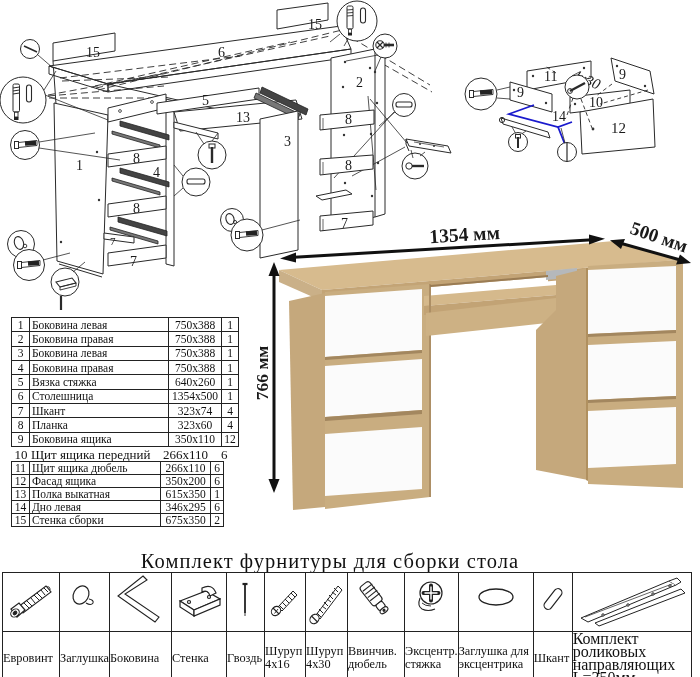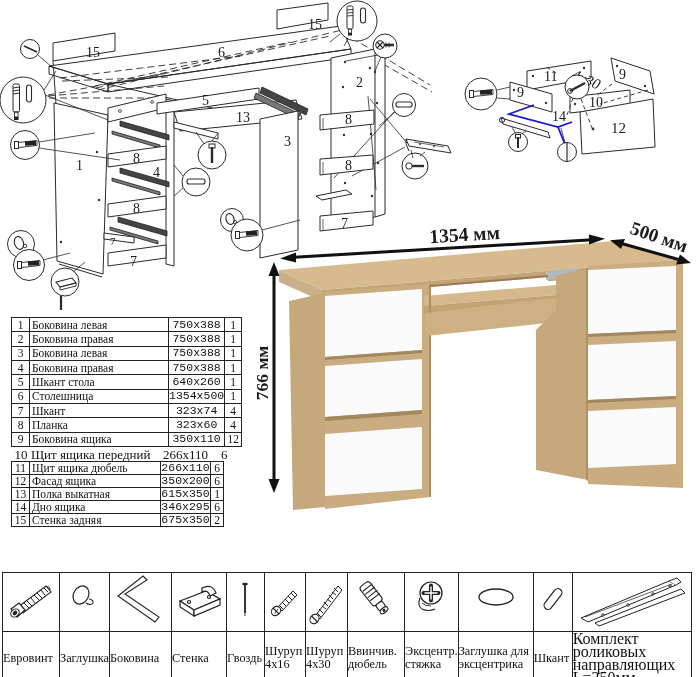--- a/index.html
+++ b/index.html
@@ -3,21 +3,21 @@
 <meta charset="utf-8">
 <style>
   html,body{margin:0;padding:0;background:#ffffff;}
   #page{position:relative;width:700px;height:677px;background:#fff;overflow:hidden;
         font-family:"Liberation Serif", serif;}
   svg text{font-family:"Liberation Serif", serif;fill:#1a1a1a;}
   .ptable{position:absolute;border-collapse:collapse;font-size:11.5px;color:#111;}
   .ptable td{border:1px solid #222;padding:0 2px;height:13.35px;line-height:12px;white-space:nowrap;}
   .ptable2 td{height:12.1px;}
   .ptable td.num{text-align:center;padding:0;}
-  .ptable td.size{text-align:center;padding:0;font-family:Liberation Mono, monospace;}
+  .ptable td.size{text-align:center;padding:0;}
   .ptable td.qty{text-align:center;padding:0;}
   #hwtable{position:absolute;left:2px;top:572px;border-collapse:collapse;table-layout:fixed;color:#111;}
   #hwtable td{border:1px solid #222;padding:0;text-align:left;vertical-align:middle;}
   #hwtable .nm{font-size:12.3px;line-height:13px;height:27px;}
   #hwtable .qt{font-size:19px;height:19px;line-height:19px;}
   #hwtable .ic{height:54px;}
 </style>
 </head>
 <body>
 <div id="page">
@@ -490,21 +490,21 @@
           <td class="qty">1</td>
         </tr>
 <tr>
           <td class="num">4</td>
           <td>Боковина правая</td>
           <td class="size">750х388</td>
           <td class="qty">1</td>
         </tr>
 <tr>
           <td class="num">5</td>
-          <td>Шкант стола</td>
+          <td>Вязка стяжка</td>
           <td class="size">640х260</td>
           <td class="qty">1</td>
         </tr>
 <tr>
           <td class="num">6</td>
           <td>Столешница</td>
           <td class="size">1354х500</td>
           <td class="qty">1</td>
         </tr>
 <tr>
@@ -547,33 +547,34 @@
           <td class="qty">6</td>
         </tr>
 <tr>
           <td class="num">13</td>
           <td>Полка выкатная</td>
           <td class="size">615х350</td>
           <td class="qty">1</td>
         </tr>
 <tr>
           <td class="num">14</td>
-          <td>Дно ящика</td>
+          <td>Дно левая</td>
           <td class="size">346х295</td>
           <td class="qty">6</td>
         </tr>
 <tr>
           <td class="num">15</td>
-          <td>Стенка задняя</td>
+          <td>Стенка сборки</td>
           <td class="size">675х350</td>
           <td class="qty">2</td>
         </tr>
 </tbody>
     </table>
 
+<div style="position:absolute;left:0;top:550px;width:660px;text-align:center;font-size:20.5px;letter-spacing:1.05px;color:#111;">Комплект фурнитуры для сборки стола</div>
 
 <table id="hwtable">
 <tbody>
         <tr class="icr">
 <td class="ic" style="width:56px"><svg width="56" height="54" viewBox="0 0 56 54">
 <g stroke="#222" fill="none" stroke-width="1.1">
 <polygon points="15,34 43,13 48,19 20,40" fill="#fff"></polygon>
 <path d="M18,33 L22,38 M21,30 L26,35 M24,28 L29,33 M28,25 L32,30 M31,22 L36,27 M34,20 L39,25 M38,17 L42,22 M41,15 L45,19" stroke-width="1"></path>
 <path d="M44,14 Q47,13 47,17" stroke-width="1"></path>
 <polygon points="8,36 16,30 22,37 14,44" fill="#fff" stroke-width="1.2"></polygon>

